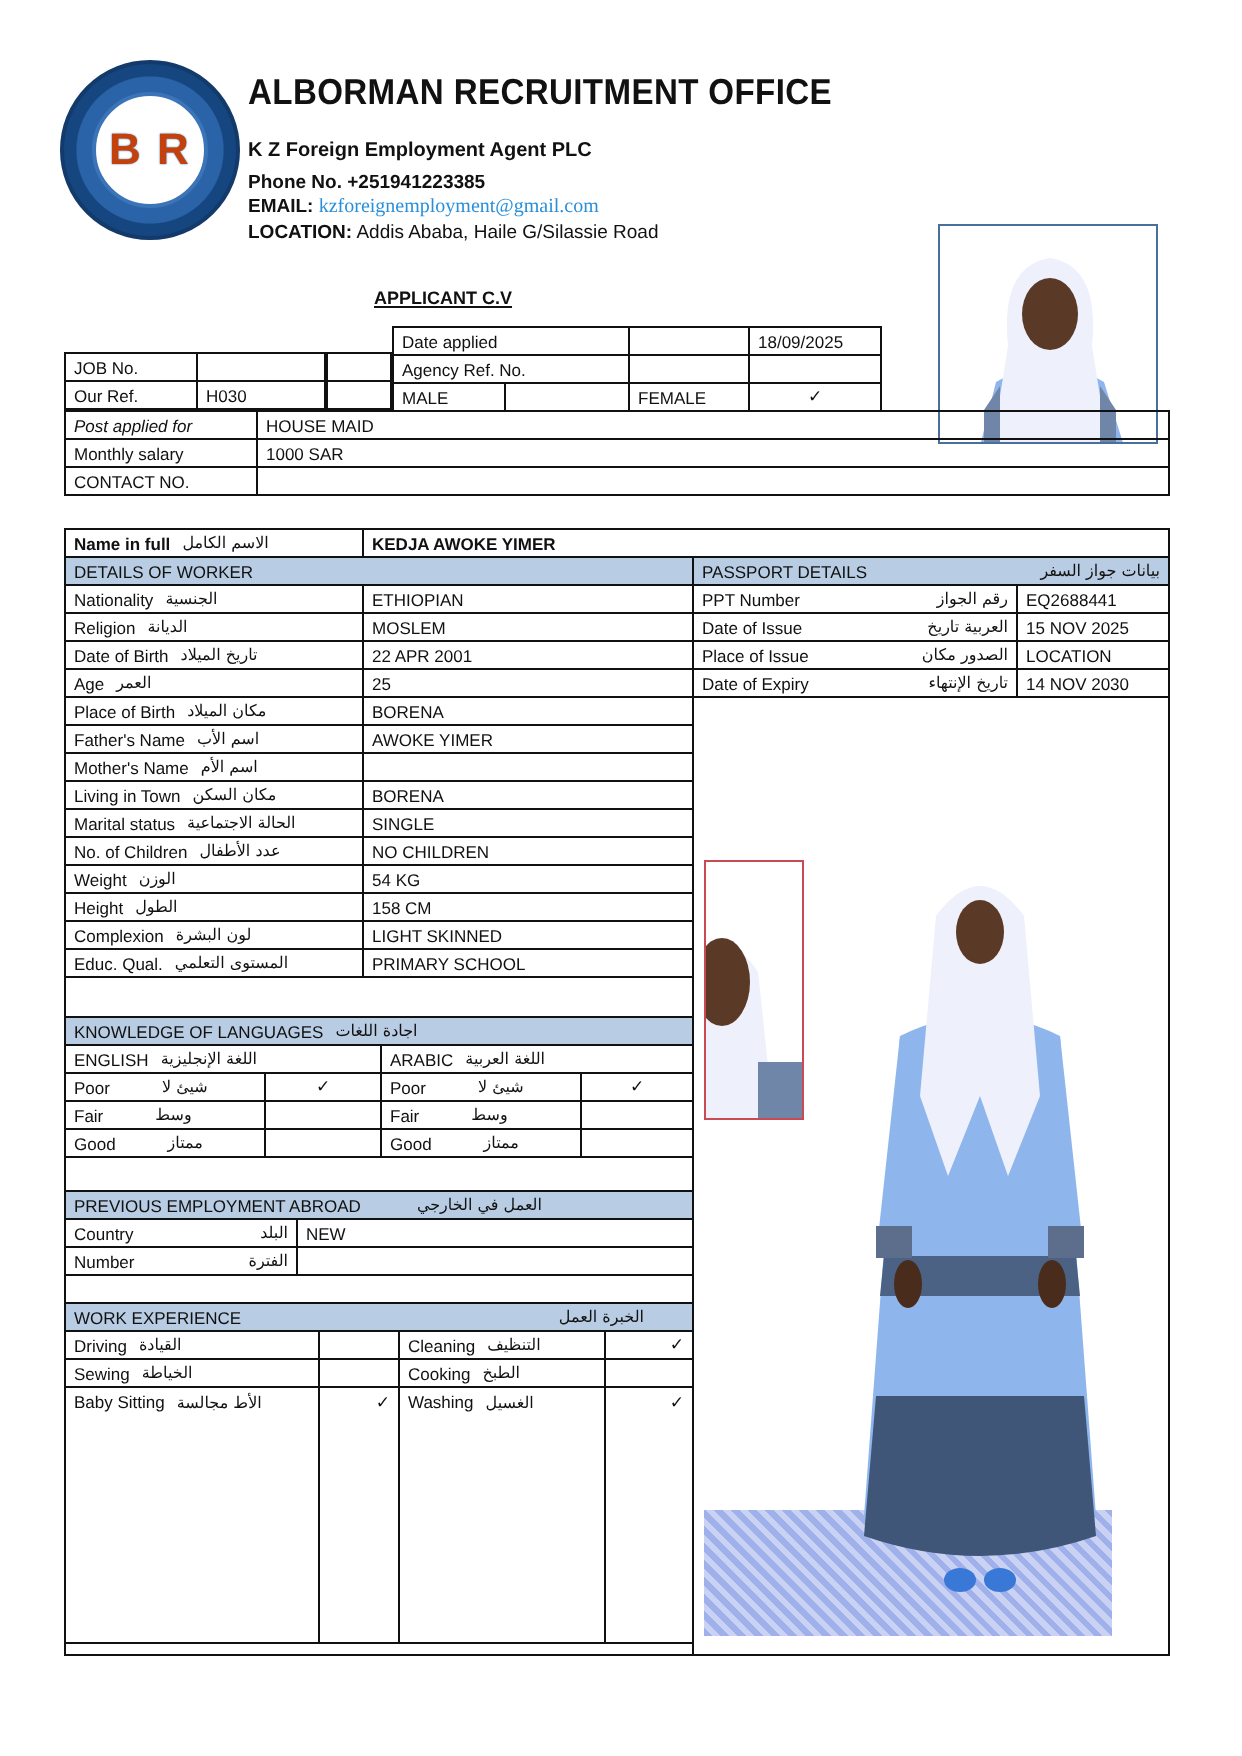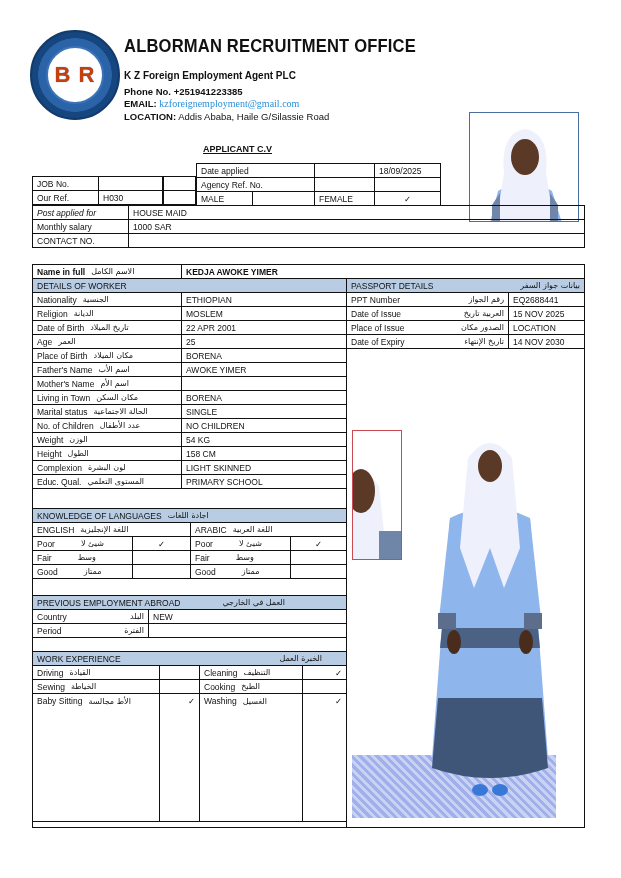--- a/index.html
+++ b/index.html
@@ -12,21 +12,21 @@
           background: radial-gradient(circle at 50% 50%, #fff 0 34%, #2a63a8 35% 60%, #16467f 61% 100%);
           border: 2px solid #123a6b; display: flex; align-items: center; justify-content: center; }
   .logo-inner { width: 58px; height: 58px; border-radius: 50%; background: #fff; border: 2px solid #3c74b8;
           display: flex; align-items: center; justify-content: center; font-weight: bold; color: #c2410c;
           font-size: 22px; letter-spacing: 1px; text-shadow: 0 0 1px #3c74b8; }
   .title { left: 124px; top: 36px; font-size: 18px; font-weight: bold; letter-spacing: 0.2px; color: #111; font-family: "Liberation Sans", sans-serif; transform: scaleX(0.92); transform-origin: left; }
   .sub { left: 124px; font-size: 9.5px; color: #111; }
   .sub b { font-weight: bold; }
   .email-val { color: #2a8fd8; font-family: "Liberation Serif", serif; font-size: 10px; }
 
-  .cv-title { left: 187px; top: 144px; font-size: 9px; font-weight: bold; text-decoration: underline; margin-left: 16px; }
+  .cv-title { left: 187px; top: 144px; font-size: 9px; font-weight: bold; text-decoration: underline; }
 
   table { border-collapse: collapse; position: absolute; font-size: 8.5px; }
   td { border: 1px solid #111; padding: 0 4px; height: 14px; white-space: nowrap; vertical-align: middle; }
   .bold { font-weight: bold; }
   .hdr { background: #b8cce4; }
   .ar { font-family: "DejaVu Sans", sans-serif; font-size: 8px; direction: rtl; unicode-bidi: embed; }
   .row-lbl { display: flex; justify-content: space-between; align-items: center; gap: 6px; }
   .row-lbl.start { justify-content: flex-start; }
   .ck { text-align: center; }
 
@@ -408,39 +408,39 @@
         </td>
         <td class="ck"></td>
       </tr>
     </tbody>
 </table>
 
 <table style="left:32px; top:595px; width:315px;">
   <tbody>
       <tr>
     <td colspan="2" class="hdr">
-      <div class="row-lbl start" style="gap:42px;">
+      <div class="row-lbl start" style="gap:28px;">
             <span>PREVIOUS EMPLOYMENT ABROAD</span>
             <span class="ar">العمل في الخارجي</span>
           </div>
     </td>
   </tr>
   <tr>
     <td style="width:116px;">
       <div class="row-lbl">
             <span>Country</span>
             <span class="ar">البلد</span>
           </div>
     </td>
     <td>NEW</td>
   </tr>
   <tr>
     <td>
       <div class="row-lbl">
-            <span>Period</span>
+            <span>Number</span>
             <span class="ar">الفترة</span>
           </div>
     </td>
     <td></td>
   </tr>
 </tbody>
   </table>
 
 <table style="left:32px; top:651px; width:315px;">
   <tbody>

